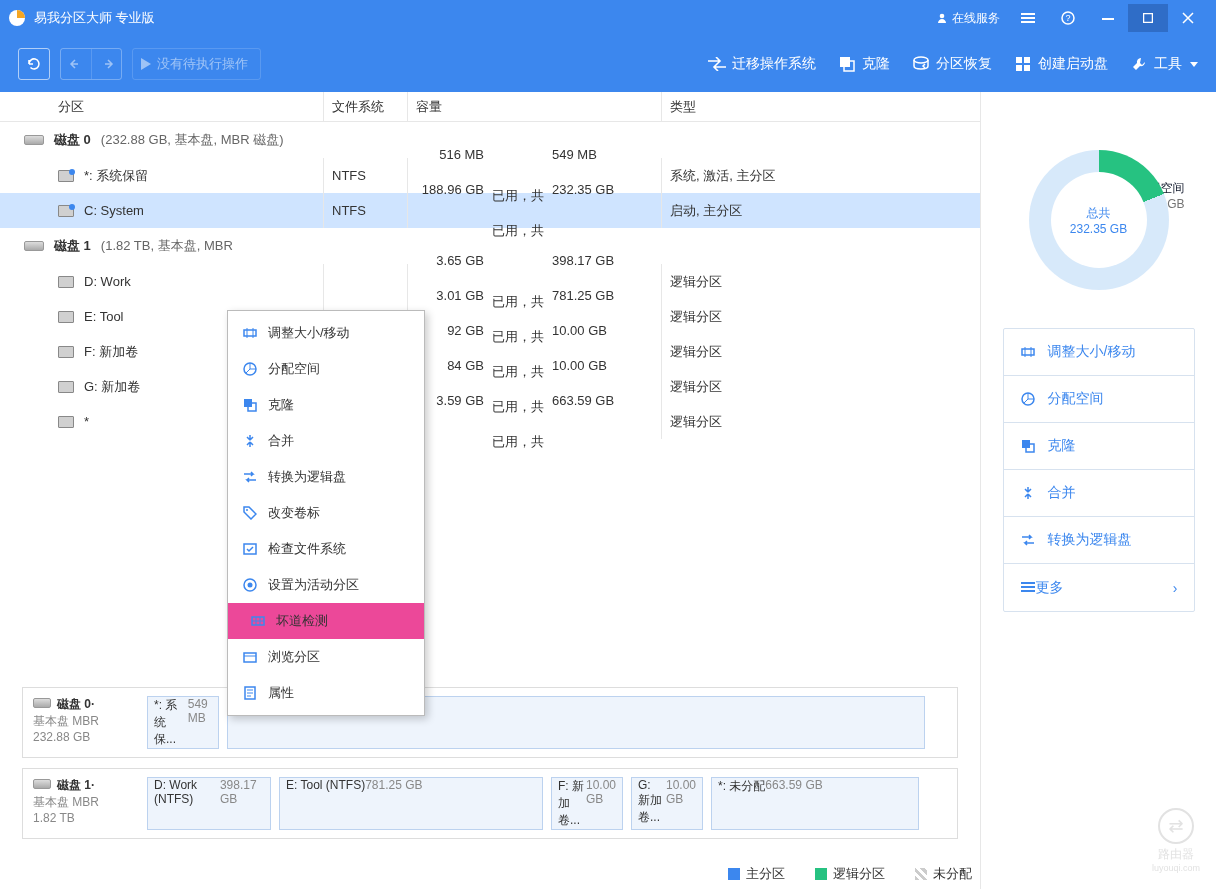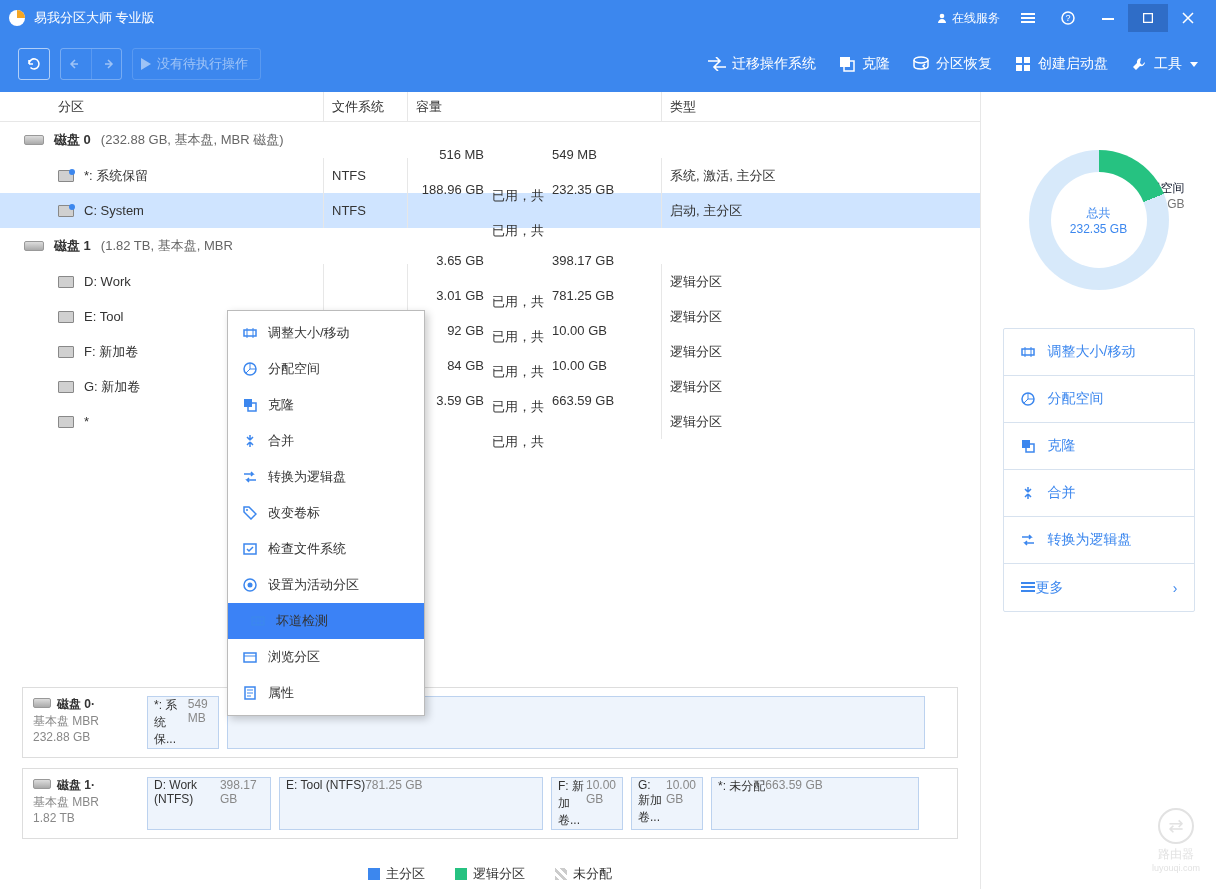--- a/index.html
+++ b/index.html
@@ -51,21 +51,21 @@
 .drive-icon.sys::after { content:''; position:absolute; width:6px; height:6px; background:#3c87ee; border-radius:50%; right:-2px; top:-2px; }
 .part-row.selected { background:#cfe4ff; }
 .cap-cell { display:flex; gap:4px; }
 .cap-used { width:68px; text-align:right; }
 .cap-mid { width:60px; text-align:center;margin-top:40px; }
 .cap-total { }
 
 
 .context-menu { position:absolute; left:227px; top:218px; width:198px; background:#fff; border:1px solid #bbb; box-shadow:3px 3px 8px rgba(0,0,0,0.2); z-index:100; padding:4px 0; }
 .menu-item { height:36px; display:flex; align-items:center; gap:10px; padding:0 14px; font-size:13px; color:#333; cursor:pointer; }
-.menu-item:hover, .menu-item.hover { background:#3b82f6;padding-left:22px; }
+.menu-item:hover, .menu-item.hover { background:#ec4899;padding-left:22px; }
 .menu-icon { width:16px; height:16px; display:inline-flex; align-items:center; justify-content:center; color:#3c87ee; }
 
 
 .donut-wrap { position:relative; width:180px; height:180px; }
 .donut-label { position:absolute; top:22px; right:4px; text-align:right; font-size:12px; }
 .donut-label .t { color:#0f172a;margin-top:46px; }
 .donut-label .v { color:#737373; }
 .donut { width:140px; height:140px; border-radius:50%; background: conic-gradient(#26c281 0deg 68deg, #d7e9fa 68deg 360deg); position:absolute; left:20px; top:38px; display:flex; align-items:center; justify-content:center; }
 .donut::after { content:''; width:96px; height:96px; background:#fff; border-radius:50%; position:absolute; }
 .donut-center { position:relative; z-index:1; text-align:center; font-size:12px; color:#3c87ee; }
@@ -84,21 +84,21 @@
 .map-head .ms { color:#888; }
 .map-track { flex:1; display:flex; gap:8px; }
 .seg { border:1px solid #bcd2ef; background:#eef4fc; padding:0 6px; display:flex; flex-direction:row; }
 .seg .bar { height:22px; background:#e3effc; position:relative; margin-bottom:4px; }
 .seg .bar .fill { position:absolute; left:0; top:0; bottom:0; background:#3c87ee; }
 .seg .bar .fill.green { background:#26c281; }
 .seg .sl { font-size:12px; }
 .seg .ss { font-size:12px; color:#888; }
 .seg.hatched .bar { background: repeating-linear-gradient(45deg,#ddd 0 6px,#fff 6px 12px); }
 
-.legend { display:flex; justify-content:center; gap:30px; font-size:13px; padding:6px 8px; }
+.legend { display:flex; justify-content:flex-end; gap:30px; font-size:13px; padding:6px 8px; }
 .legend-item { display:flex; align-items:center; gap:6px; }
 .sw { width:12px; height:12px; }
 
 
 .watermark { position:absolute; right:16px; bottom:16px; color:#e2e2e2; font-size:12px; text-align:center; }
 .watermark-icon { width:36px; height:36px; border:2px solid #e2e2e2; border-radius:50%; margin:0 auto 2px; display:flex; align-items:center; justify-content:center; font-size:18px; }
 </style>
 </head>
 <body>
 

